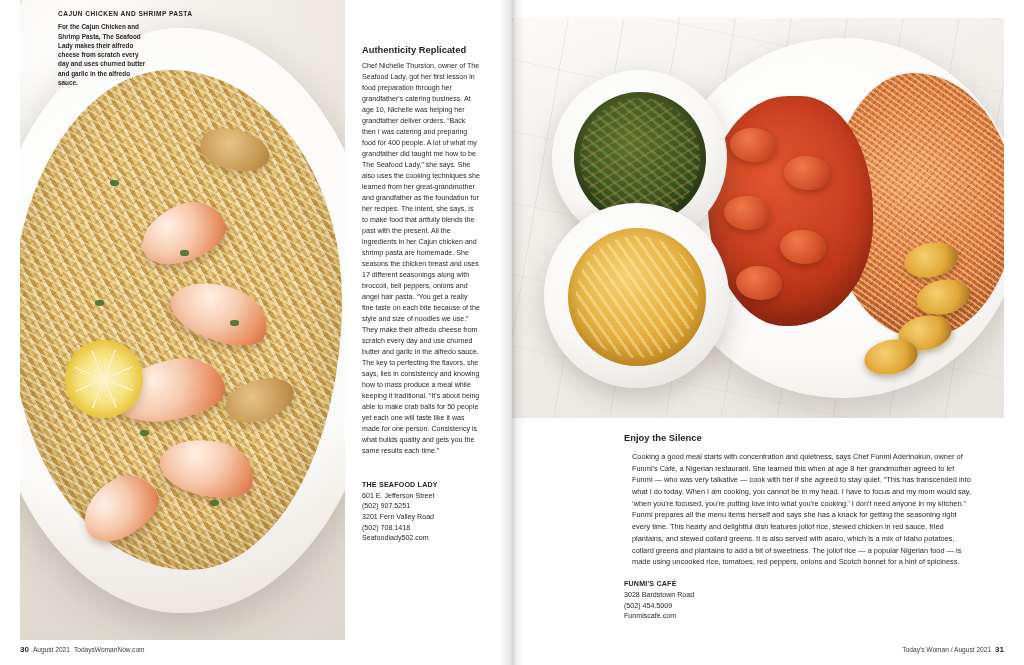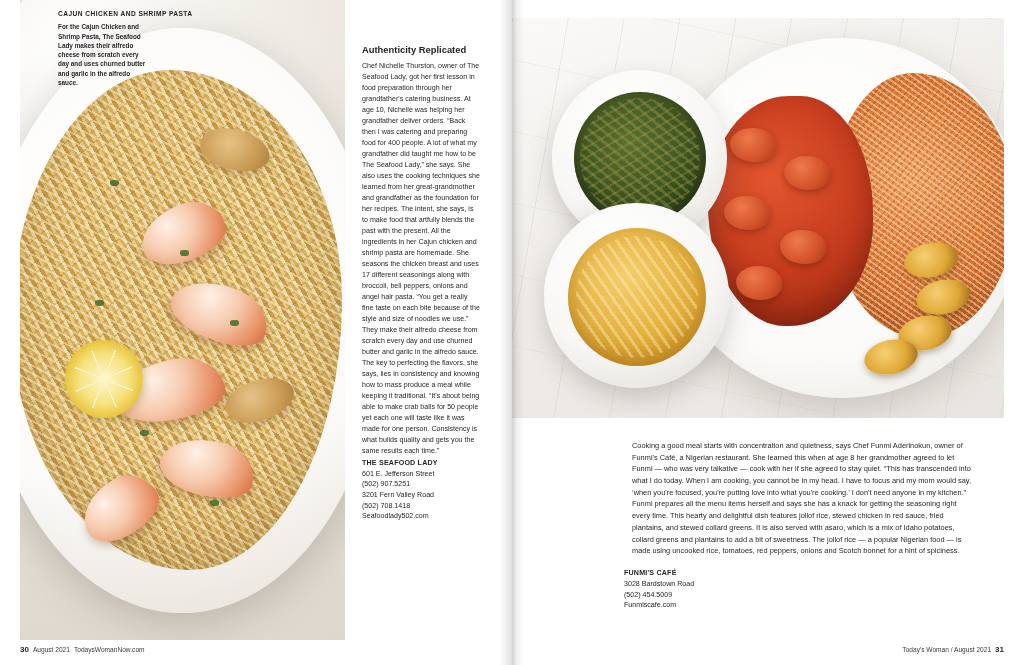--- a/index.html
+++ b/index.html
@@ -170,21 +170,21 @@
     line-height: 1.2;
   }
   .body-narrow {
     font-size: 7.1px;
     line-height: 1.55;
     color: #231f20;
     margin: 0;
     text-align: left;
   }
   .contact-block {
-    margin-top: 2px;
+    margin-top: 24px;
   }
   .contact-name {
     font-size: 7.1px;
     font-weight: 700;
     margin: 0 0 2px 0;
     letter-spacing: 0.2px;
   }
   .contact-line {
     font-size: 7.1px;
     line-height: 1.5;
@@ -424,20 +424,21 @@
       <div class="plantain" style="left:404px; top:262px;"></div>
       <div class="plantain" style="left:386px; top:298px;"></div>
       <div class="plantain" style="left:352px; top:322px;"></div>
       <div class="bowl bowl-top"></div>
       <div class="bowl-inner-green"></div>
       <div class="bowl bowl-bottom"></div>
       <div class="bowl-inner-yam"></div>
     </div>
 
     <div class="right-text">
+      <h2 class="headline-r">Enjoy the Silence</h2>
       <p class="body-wide">Cooking a good meal starts with concentration and quietness, says Chef Funmi Aderinokun, owner of Funmi's Café, a Nigerian restaurant. She learned this when at age 8 her grandmother agreed to let Funmi — who was very talkative — cook with her if she agreed to stay quiet. “This has transcended into what I do today. When I am cooking, you cannot be in my head. I have to focus and my mom would say, ‘when you're focused, you're putting love into what you're cooking.’ I don't need anyone in my kitchen.” Funmi prepares all the menu items herself and says she has a knack for getting the seasoning right every time. This hearty and delightful dish features jollof rice, stewed chicken in red sauce, fried plantains, and stewed collard greens. It is also served with asaro, which is a mix of Idaho potatoes, collard greens and plantains to add a bit of sweetness. The jollof rice — a popular Nigerian food — is made using uncooked rice, tomatoes, red peppers, onions and Scotch bonnet for a hint of spiciness.</p>
 
       <div class="contact-block-r">
         <p class="contact-name">FUNMI'S CAFÉ</p>
         <p class="contact-line">3028 Bardstown Road</p>
         <p class="contact-line">(502) 454.5009</p>
         <p class="contact-line">Funmiscafe.com</p>
       </div>
     </div>
 

